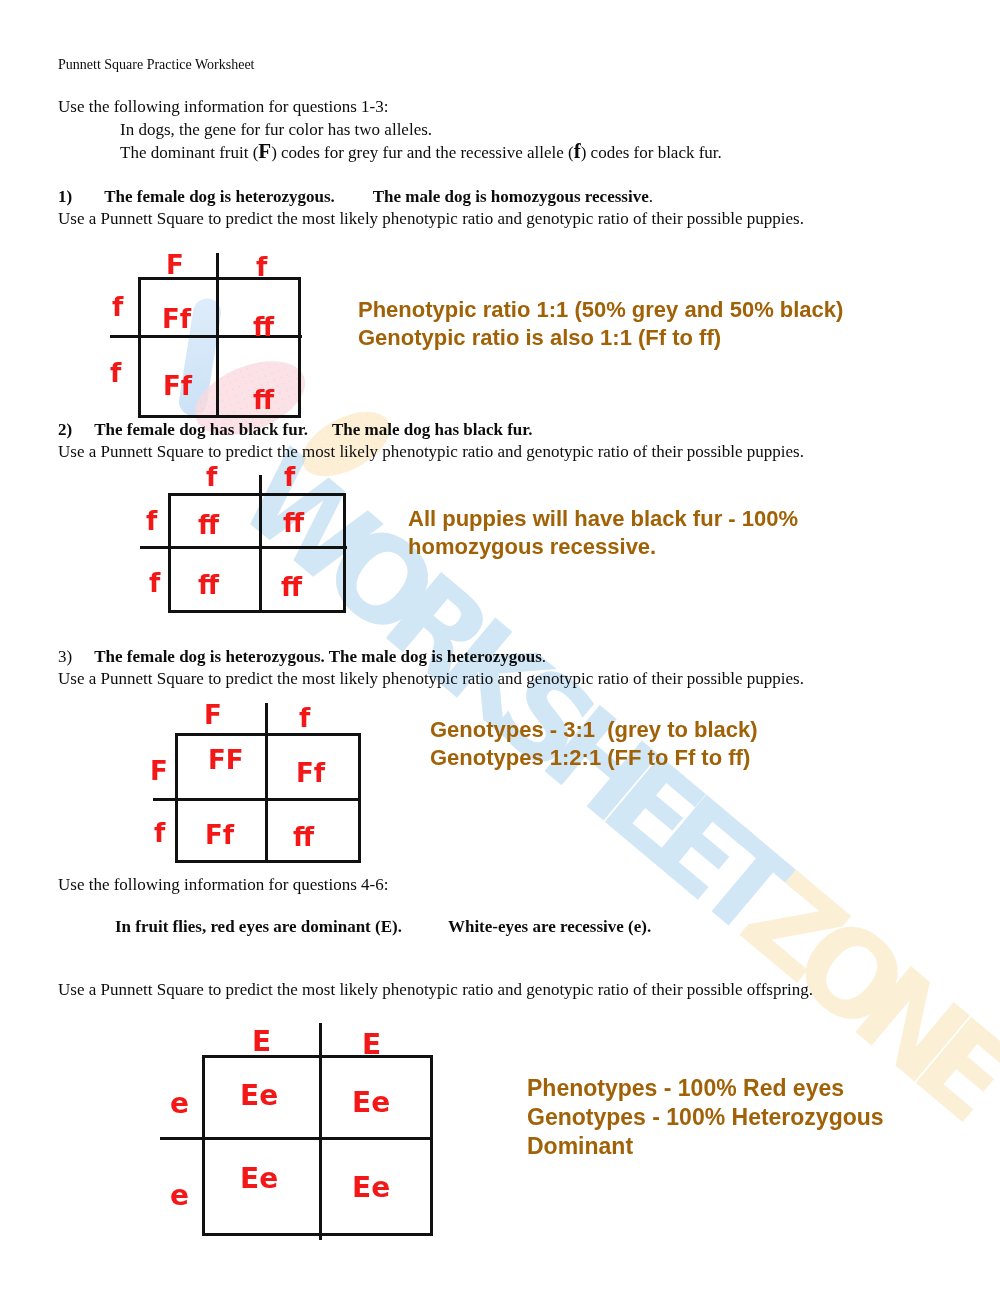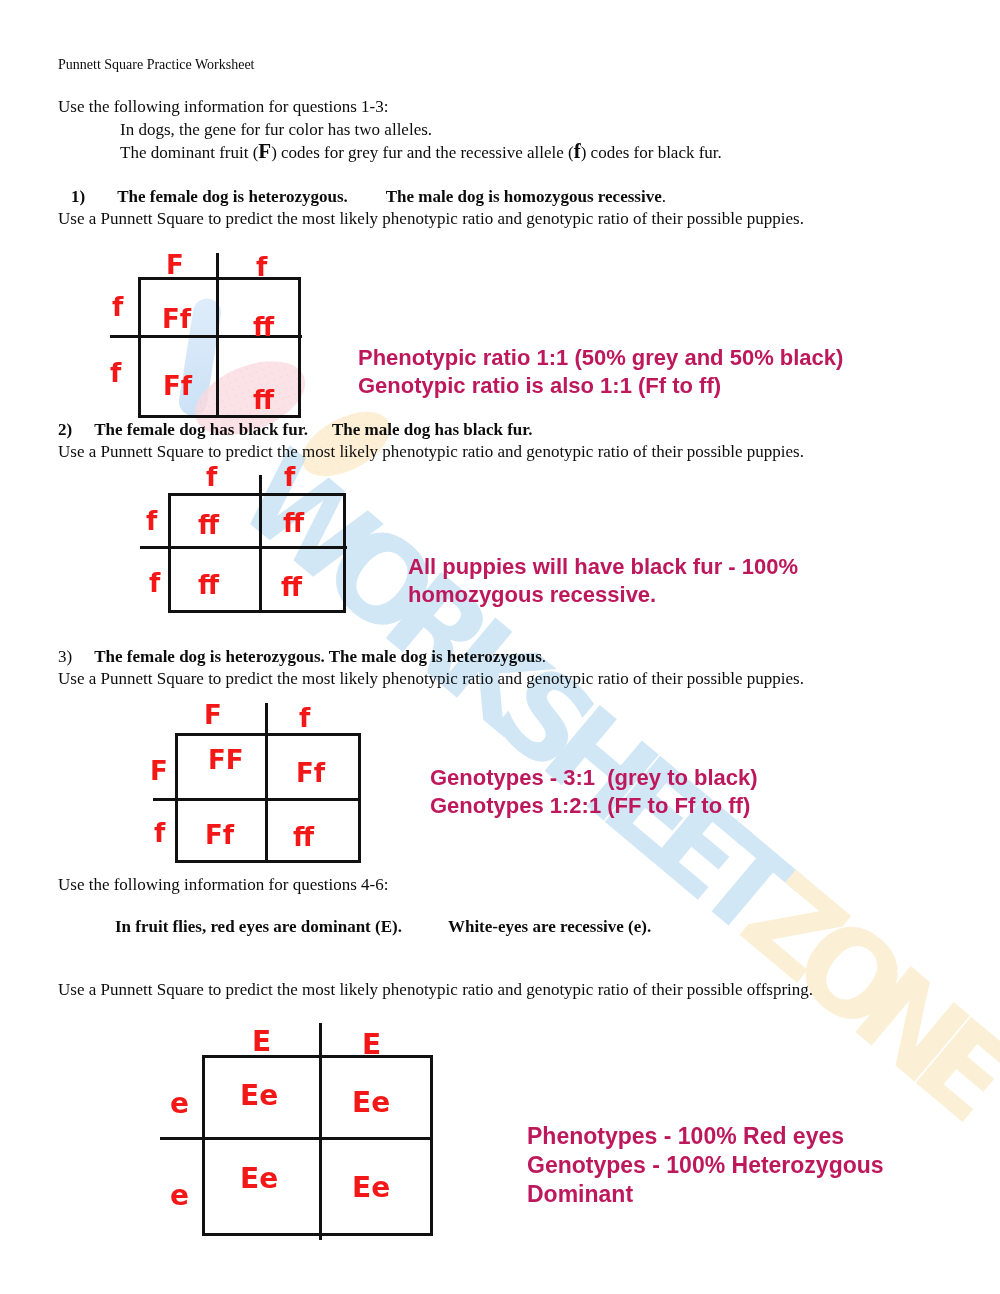--- a/index.html
+++ b/index.html
@@ -56,23 +56,23 @@
   .vline{position:absolute;width:3px;background:#111;}
   .hline{position:absolute;height:3px;background:#111;}
   .rl{
     position:absolute;color:#f31717;
     font-family:"DejaVu Sans", sans-serif;
     font-weight:bold;font-size:26px;line-height:1;white-space:nowrap;
   }
   .rl-lg{font-size:28px;}
   
   .ans{
-    position:absolute;color:#be185d;
+    position:absolute;color:#a16207;
     font-family:"Liberation Sans", sans-serif;
-    font-weight:bold;font-size:22px;line-height:28px;margin-top:48px;
+    font-weight:bold;font-size:22px;line-height:28px;
   }
   .ans div{white-space:pre;}
   .ans-q4{font-size:23px;line-height:29px;}
 </style>
 </head>
 <body>
 
 <div class="page">
 
   <div class="wm-layer">
@@ -83,21 +83,21 @@
   </div>
 
   <div class="content">
 
     <div class="abs t title" style="left:58px;top:54px;">Punnett Square Practice Worksheet</div>
 
     <div class="abs t" style="left:58px;top:96px;">Use the following information for questions 1-3:</div>
     <div class="abs t" style="left:120px;top:119px;text-align:center;">In dogs, the gene for fur color has two alleles.</div>
     <div class="abs t" style="left:120px;top:141px;"><span>The dominant fruit (</span><span class="allele-big">F</span><span>) codes for grey fur and the recessive allele (</span><span class="allele-big">f</span><span>) codes for black fur.</span></div>
 
-    <div class="abs t" style="left:71px;top:186px;"><span class="b">1)</span><span class="b" style="margin-left:32px;">The female dog is heterozygous.</span><span class="b" style="margin-left:38px;">The male dog is homozygous recessive</span><span>.</span></div>
+    <div class="abs t" style="left:58px;top:186px;"><span class="b">1)</span><span class="b" style="margin-left:32px;">The female dog is heterozygous.</span><span class="b" style="margin-left:38px;">The male dog is homozygous recessive</span><span>.</span></div>
     <div class="abs t" style="left:58px;top:208px;">Use a Punnett Square to predict the most likely phenotypic ratio and genotypic ratio of their possible puppies.</div>
 
     <div class="psq-box" style="left:138px;top:277px;width:157px;height:135px;"></div>
     <div class="vline" style="left:216px;top:253px;height:162px;"></div>
     <div class="hline" style="left:110px;top:335px;width:192px;"></div>
     <div class="rl" style="left:166px;top:252px;">F</div>
     <div class="rl" style="left:256px;top:254px;">f</div>
     <div class="rl" style="left:112px;top:294px;">f</div>
     <div class="rl" style="left:110px;top:360px;">f</div>
     <div class="rl" style="left:162px;top:306px;">Ff</div>

